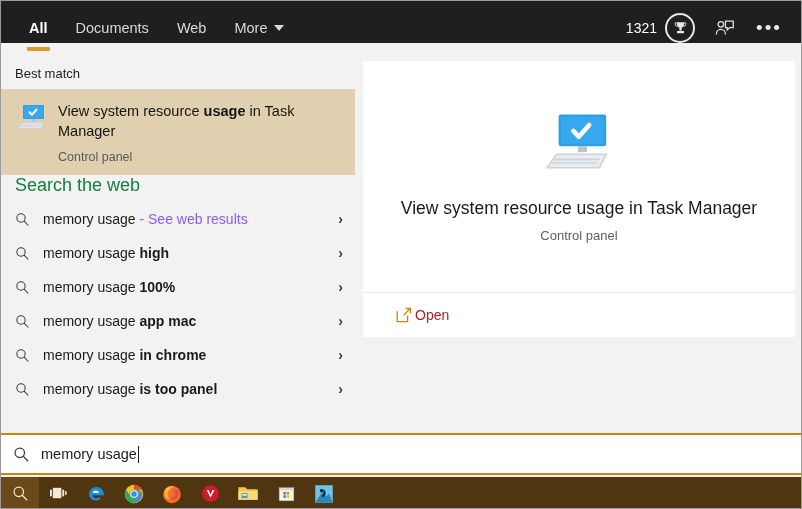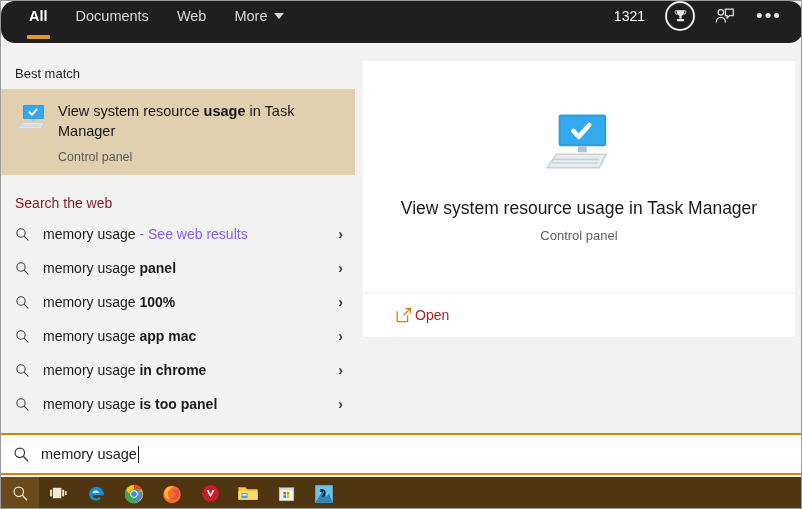--- a/index.html
+++ b/index.html
@@ -15,21 +15,21 @@
     background: #f2f2f2;
     border: 1px solid #9a9a9a;
     overflow: hidden;
   }
 
   
   .header {
     position: absolute; left: 0; top: 0;
     width: 802px; height: 42px;
     background: #1f1f1f;
-    display: flex; align-items: flex-end; border-radius: 14px;
+    display: flex; align-items: flex-start;
   }
   .tabs { display: flex; align-items: center; height: 54px; padding-left: 14px; }
   .tab {
     position: relative;
     height: 54px;
     display: flex; align-items: center;
     padding: 0 14px;
     color: #d9d9d9;
     font-size: 14.5px;
     cursor: default;
@@ -48,21 +48,21 @@
     border-left: 5px solid transparent;
     border-right: 5px solid transparent;
     border-top: 6px solid #d9d9d9;
   }
   .header-right {
     margin-left: auto;
     display: flex; align-items: center;
     height: 54px; padding-right: 14px; gap: 4px;
   }
   .rewards {
-    display: flex; align-items: center; gap: 20px;
+    display: flex; align-items: center; gap: 8px;
     padding: 0 6px; height: 42px;
   }
   .rewards-count { color: #ffffff; font-size: 14px; }
   .rewards-badge {
     width: 30px; height: 30px; border-radius: 50%;
     border: 2px solid #e8e8e8;
     display: flex; align-items: center; justify-content: center;
   }
   .hdr-btn {
     width: 40px; height: 42px;
@@ -95,22 +95,22 @@
     min-height: 78px;
     cursor: default;
   }
   .bm-icon { width: 34px; flex: 0 0 34px; margin-top: 3px; }
   .bm-text { margin-left: 9px; padding-top: 1px; }
   .bm-title { font-size: 14.5px; color: #151515; line-height: 20px; }
   .bm-title b { font-weight: bold; }
   .bm-sub { font-size: 12.5px; color: #5a5a5a; margin-top: 9px; }
 
   .sug-head {
-    font-size: 14px; color: #7f1d1d;
-    padding: 20px 0 6px 14px;
+    font-size: 18px; color: #15803d;
+    padding: 0 0 6px 14px;
   }
   .sug {
     display: flex; align-items: center;
     height: 34px;
     padding: 0 12px 0 14px;
     cursor: default;
   }
   .sug .sicon { width: 24px; flex: 0 0 24px; display: flex; align-items: center; }
   .sug .stext {
     font-size: 14px; color: #1b1b1b;
@@ -264,21 +264,21 @@
             <span class="stext"><span>memory usage</span><b></b><span class="muted"> - See web results</span></span>
             <span class="chev">›</span>
           </div>
           <div class="sug">
             <span class="sicon">
               <svg width="15" height="15" viewBox="0 0 18 18" fill="none" stroke="#3a3a3a" stroke-width="1.25">
                 <circle cx="7.2" cy="7.2" r="5"></circle>
                 <path d="M10.9 10.9L16 16.2"></path>
               </svg>
             </span>
-            <span class="stext"><span>memory usage </span><b>panel</b><span class="muted"></span></span>
+            <span class="stext"><span>memory usage </span><b>high</b><span class="muted"></span></span>
             <span class="chev">›</span>
           </div>
           <div class="sug">
             <span class="sicon">
               <svg width="15" height="15" viewBox="0 0 18 18" fill="none" stroke="#3a3a3a" stroke-width="1.25">
                 <circle cx="7.2" cy="7.2" r="5"></circle>
                 <path d="M10.9 10.9L16 16.2"></path>
               </svg>
             </span>
             <span class="stext"><span>memory usage </span><b>100%</b><span class="muted"></span></span>

